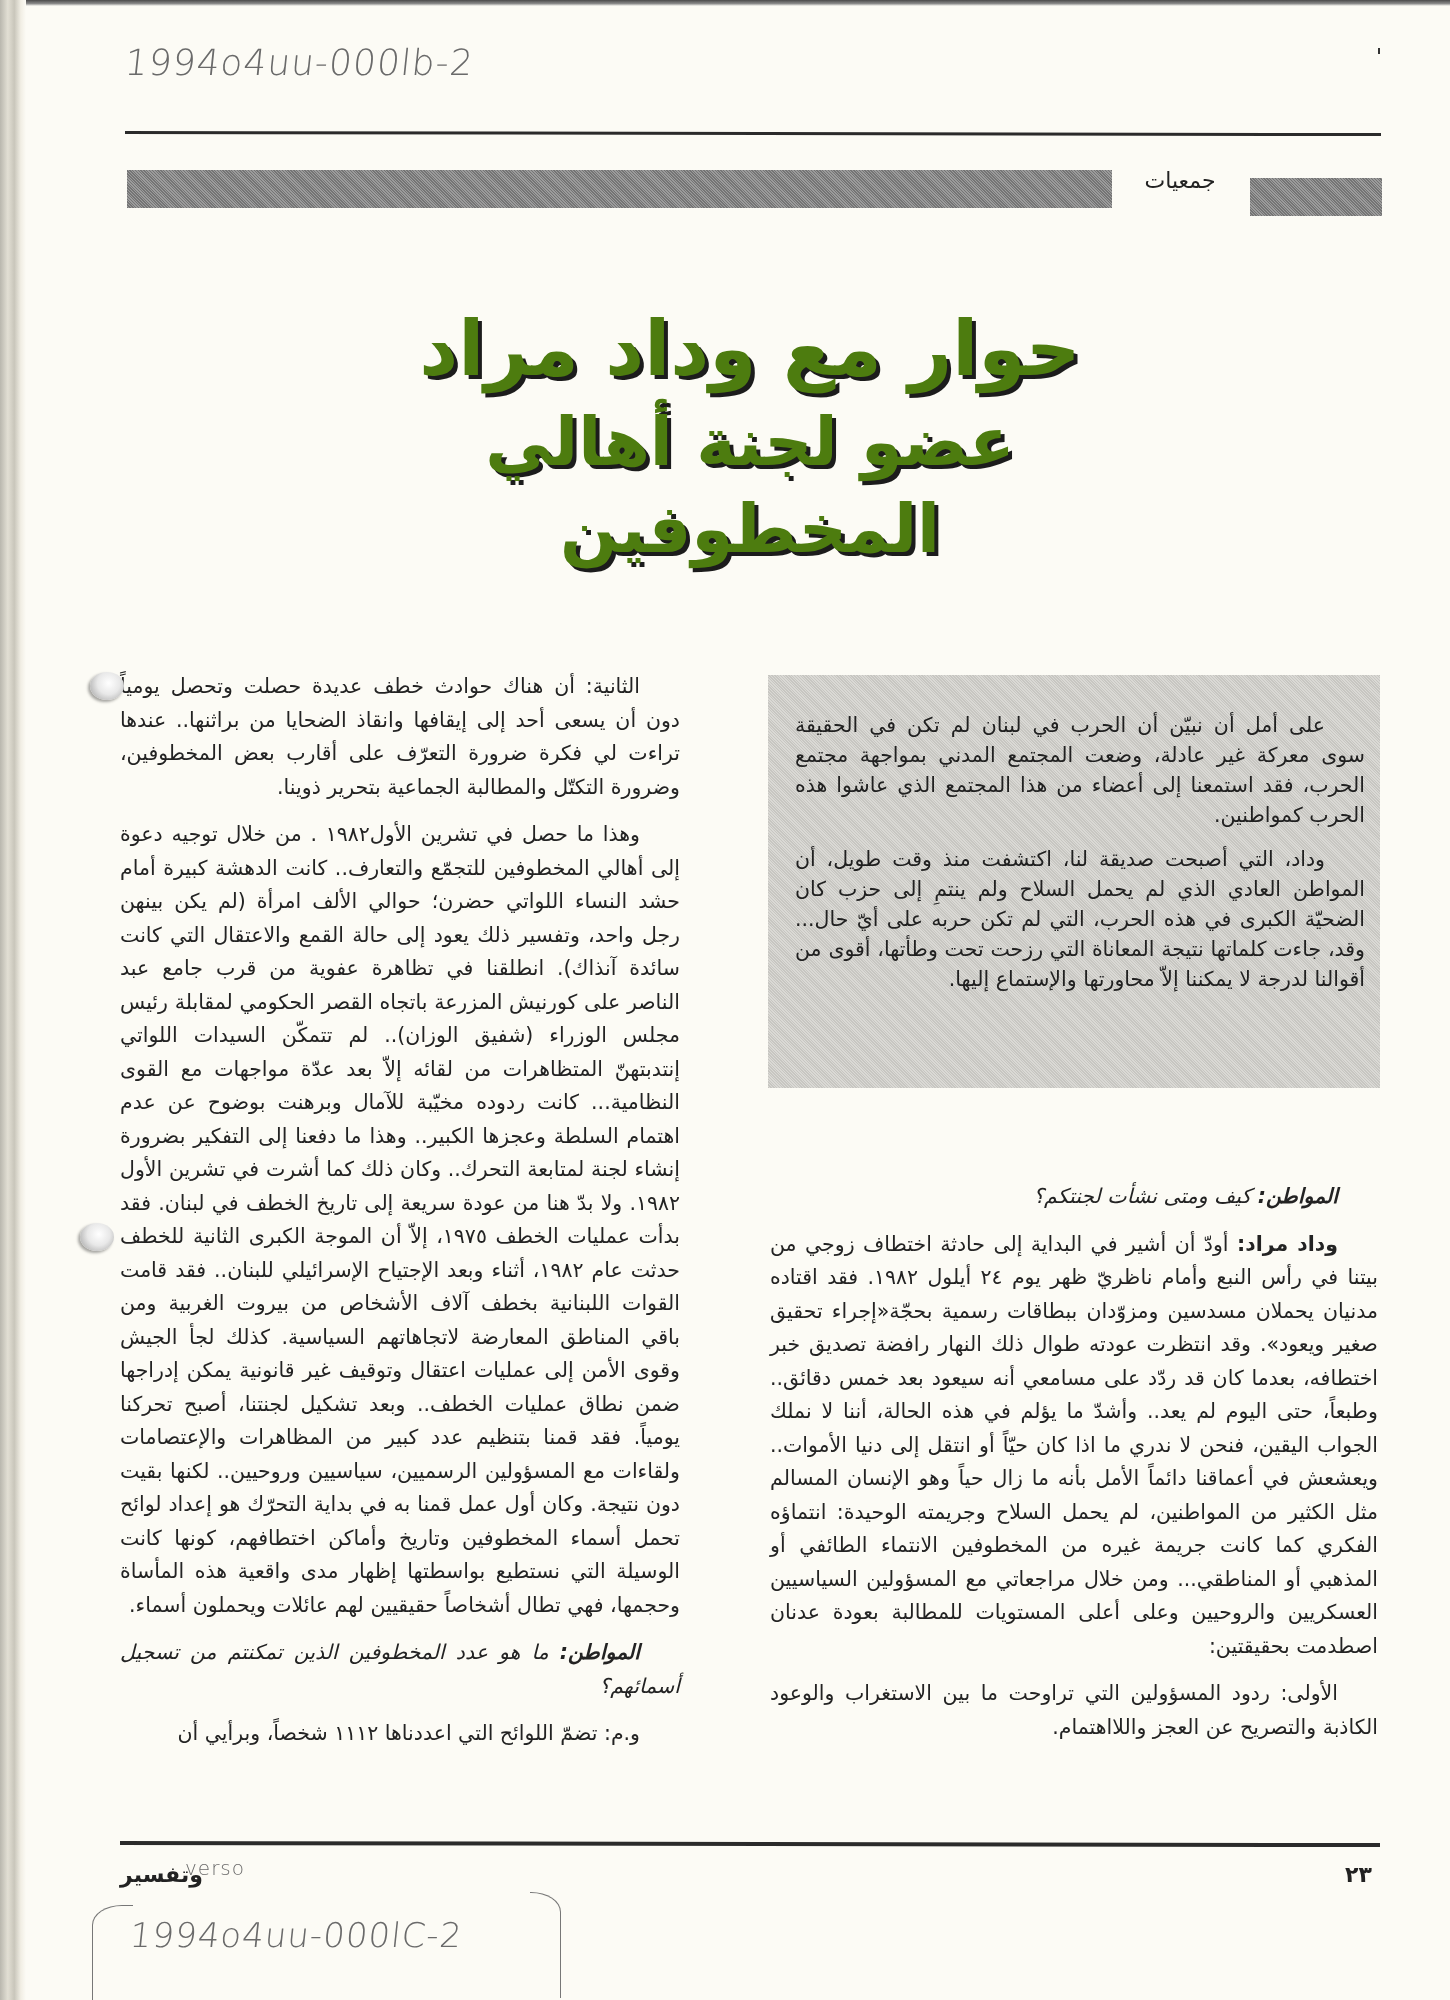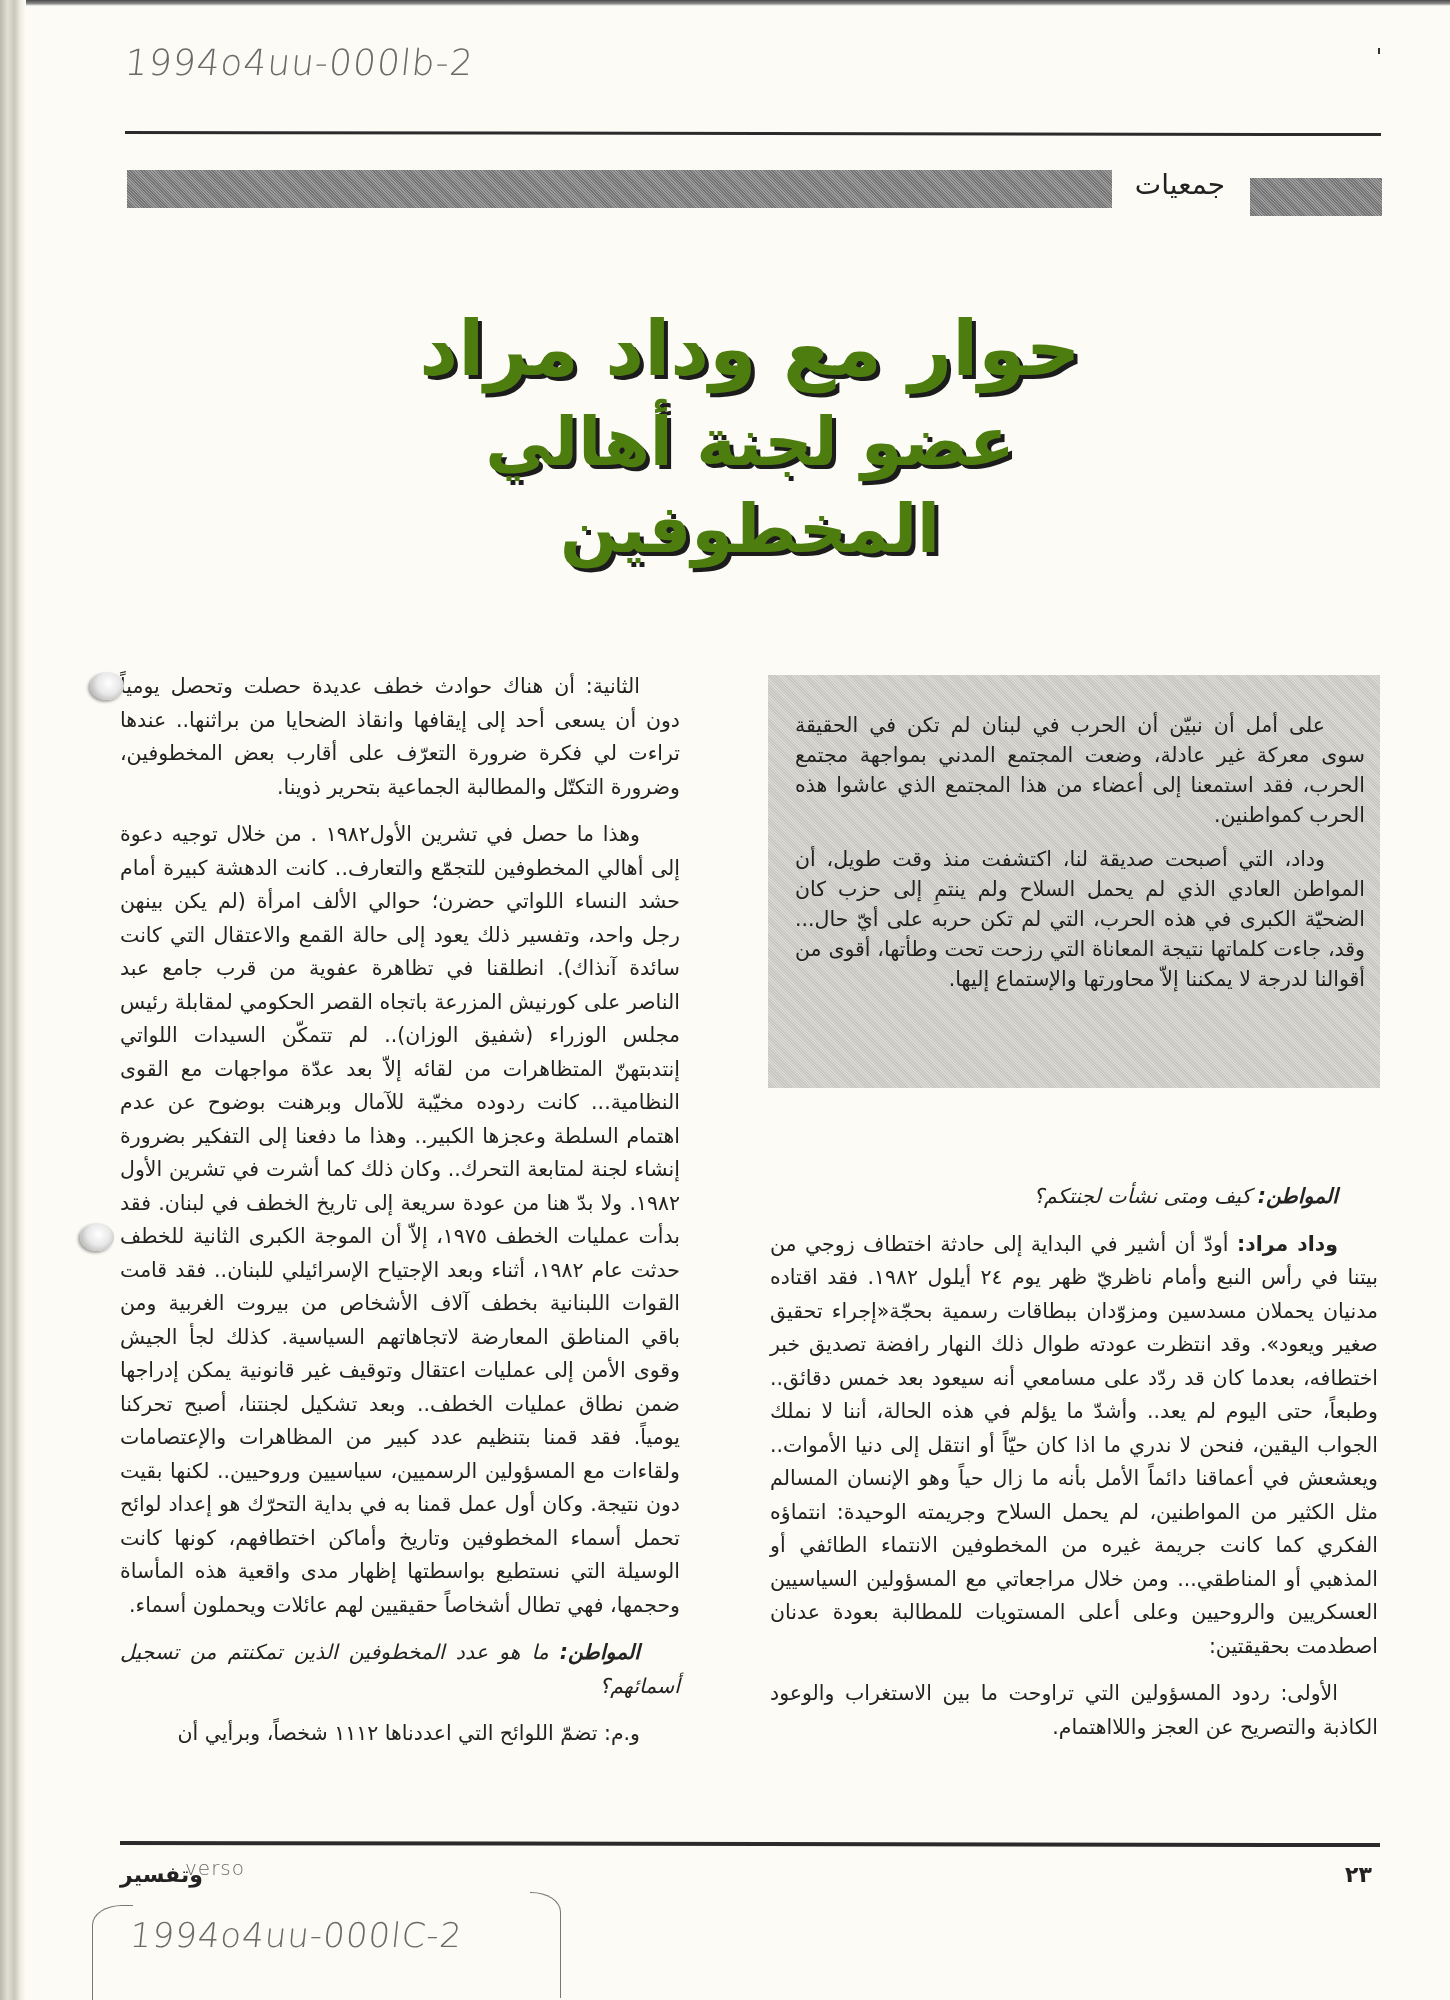--- a/index.html
+++ b/index.html
@@ -91,21 +91,21 @@
       background-image: repeating-linear-gradient(45deg, rgba(0,0,0,0.18) 0 1px, rgba(255,255,255,0.12) 1px 2px);
     }
     .bar-long { left: 127px; top: 170px; width: 985px; }
     .bar-short { left: 1250px; top: 178px; width: 132px; }
     .section-label {
       position: absolute;
       left: 1125px; top: 168px;
       width: 110px;
       text-align: center;
       direction: rtl;
-      font-size: 28px;
+      font-size: 22px;
       color: #222;
     }
     .title-block {
       position: absolute;
       left: 360px; top: 300px;
       width: 780px;
       text-align: center;
       direction: rtl;
       font-family: "DejaVu Sans", sans-serif;
       font-weight: bold;

